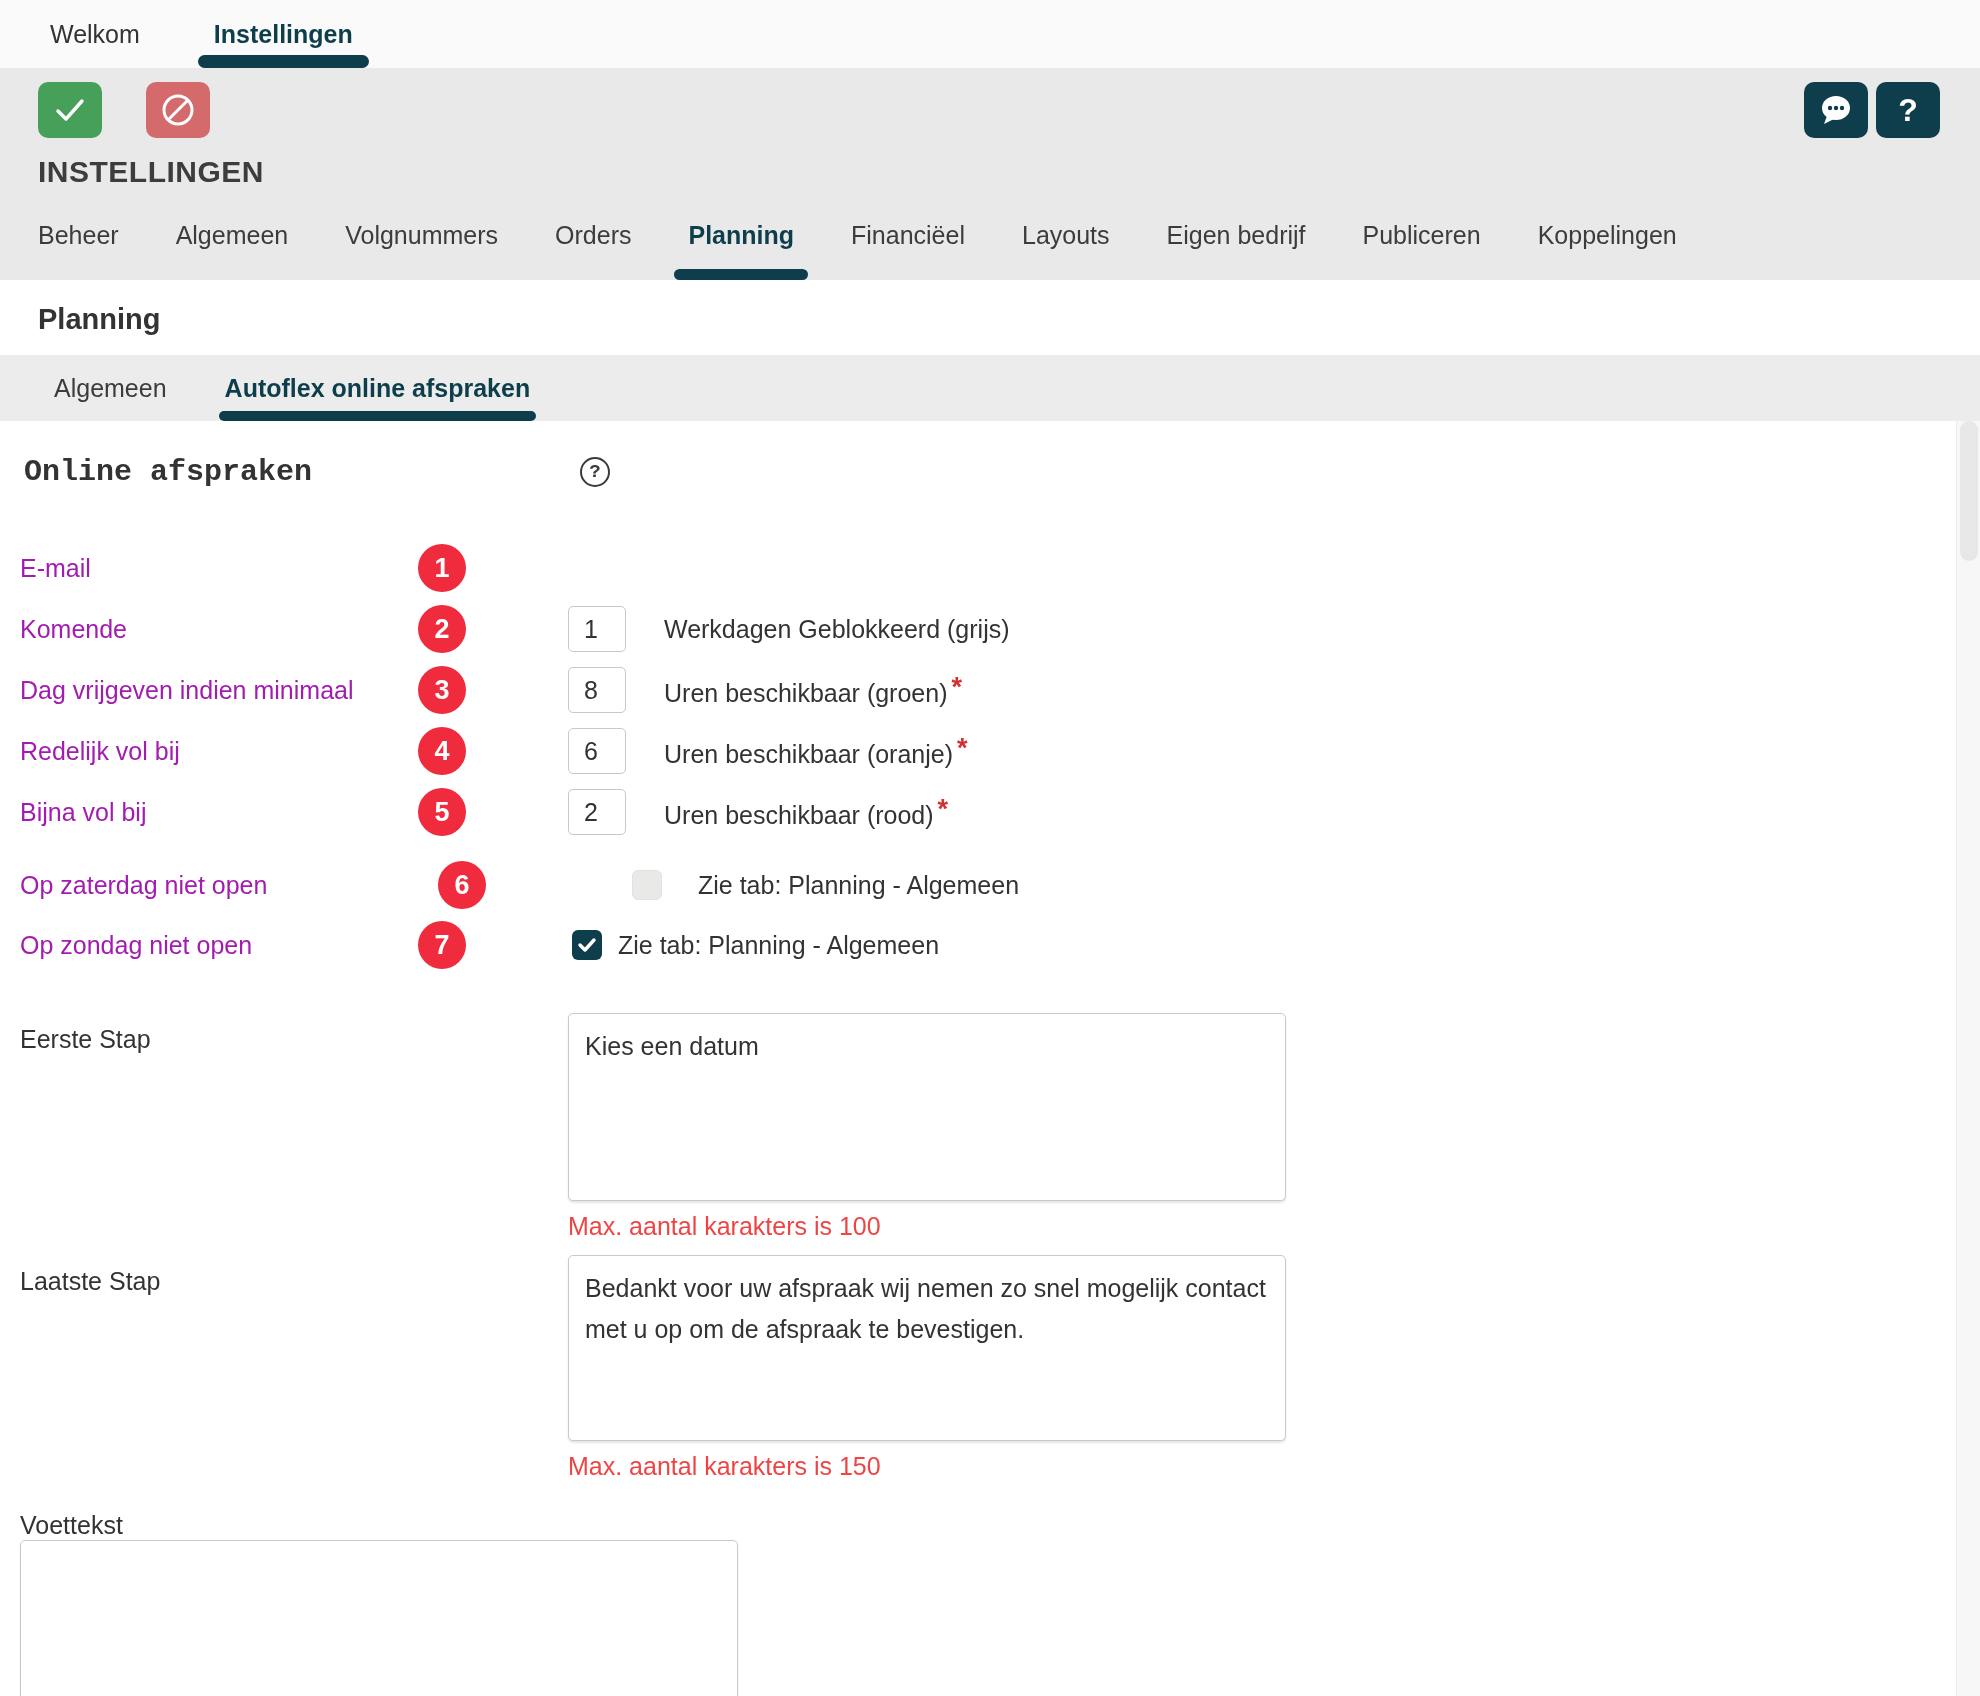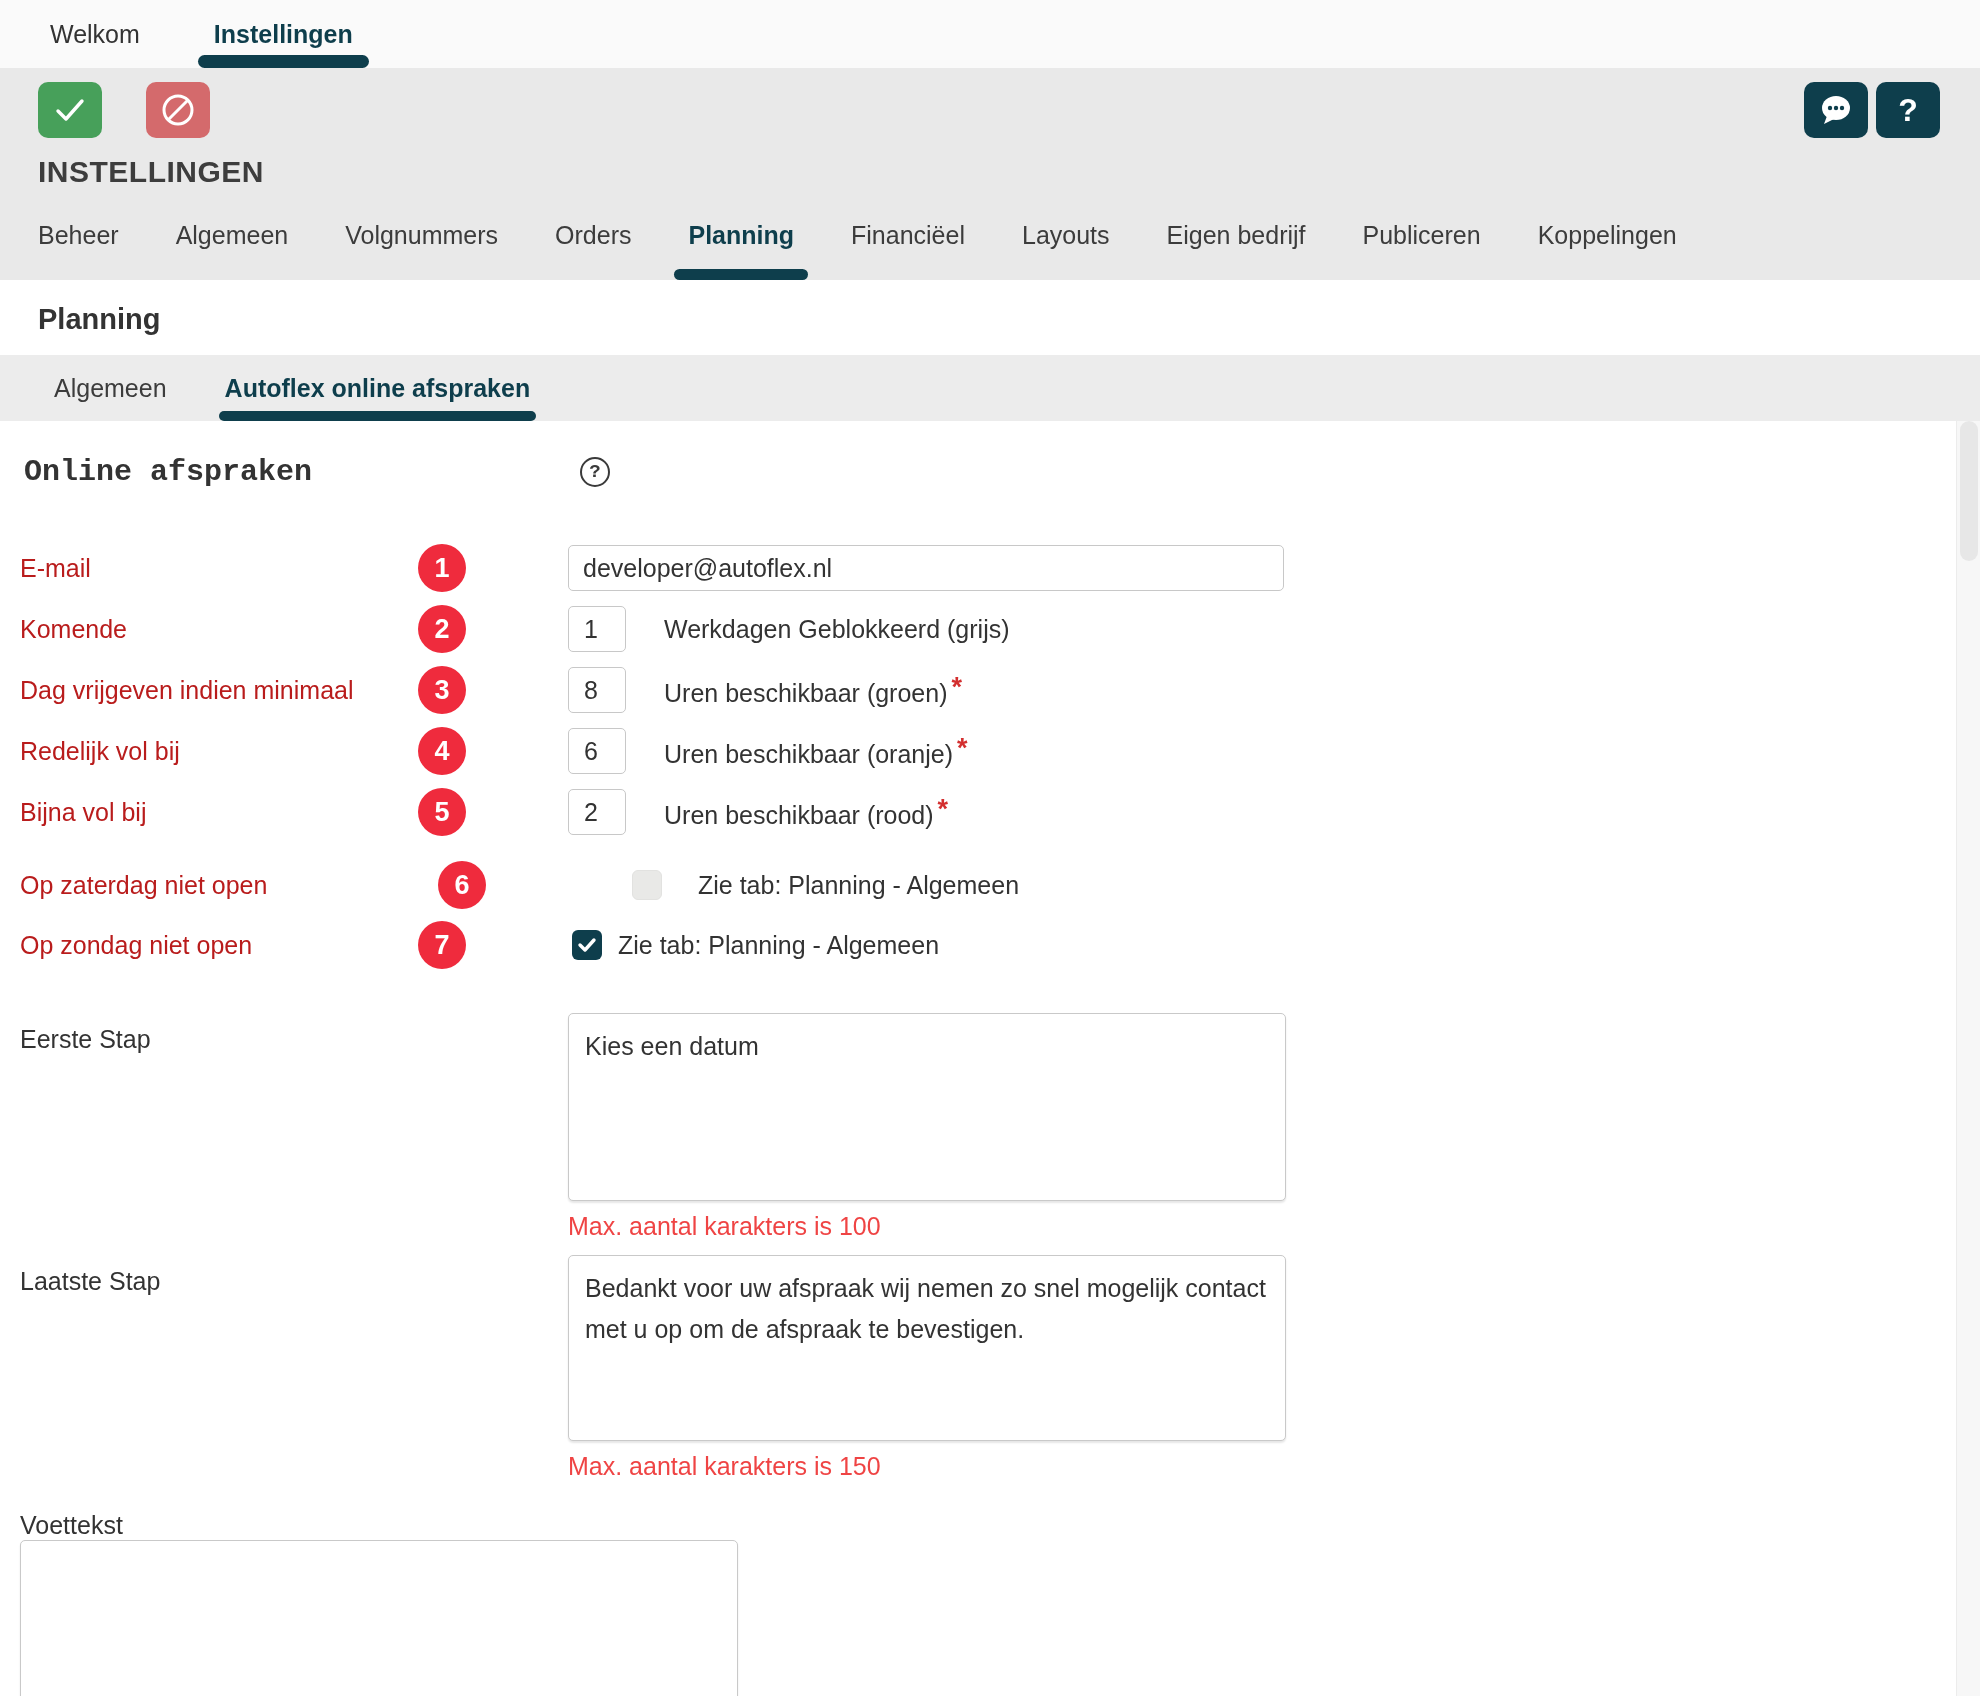--- a/index.html
+++ b/index.html
@@ -42,21 +42,21 @@
   
   .content { position:relative; }
   .content-head { display:flex; align-items:center; margin-top:32px; height:38px; padding-left:24px;font-family:Liberation Mono, monospace; }
   .content-title { font-size:30px; font-weight:bold; color:#333; }
   .help-circle { position:absolute; left:580px; width:30px; height:30px; border:2.5px solid #3a3a3a; border-radius:50%; display:flex; align-items:center; justify-content:center; font-size:19px; font-weight:bold; color:#3a3a3a; cursor:pointer; }
 
   .form { margin-top:54px; }
   .form-row { display:flex; align-items:center; height:46px; margin-bottom:15px; padding-left:20px; }
   .form-row.cb-row { height:40px; margin-bottom:20px; }
   .form-row.cb-first { margin-top:30px;gap:20px; }
-  .row-label { width:372px; font-size:25px; color:#b91c1c; }
+  .row-label { width:372px; font-size:25px; color:#a21caf; }
   .badge-box { width:100px; display:flex; justify-content:center; }
   .badge { width:48px; height:48px; border-radius:50%; background:#ef2b3d; color:#fff; font-size:27px; font-weight:bold; display:flex; align-items:center; justify-content:center; flex:none; }
   .field-gap { width:76px; }
   .txt-input { height:46px; border:1px solid #c8c8c8; border-radius:5px; font-size:25px; color:#333; padding:0 14px; font-family:inherit; background:#fff; }
   .email-input { width:716px; }
   .num-input { width:58px; text-align:left; padding:0 0 0 15px; }
   .suffix { font-size:25px; color:#333; margin-left:38px; white-space:nowrap; }
   .req { color:#d32f2f; font-size:27px; font-weight:bold; vertical-align:6px; margin-left:4px; }
 
   .checkbox { width:30px; height:30px; border-radius:6px; margin-left:4px; cursor:pointer; flex:none; display:flex; align-items:center; justify-content:center; }
@@ -154,21 +154,20 @@
   </div>
 
   <div class="form">
 
     <div class="form-row">
       <div class="row-label">E-mail</div>
       <div class="badge-box">
           <div class="badge">1</div>
         </div>
       <div class="field-gap"></div>
-      <input type="text" class="txt-input email-input" value="developer@autoflex.nl" style="">
     </div>
 
     <div class="form-row">
       <div class="row-label">Komende</div>
       <div class="badge-box">
           <div class="badge">2</div>
         </div>
       <div class="field-gap"></div>
       <input type="text" class="txt-input num-input" value="1" style="">
       <div class="suffix">Werkdagen Geblokkeerd (grijs)</div>

